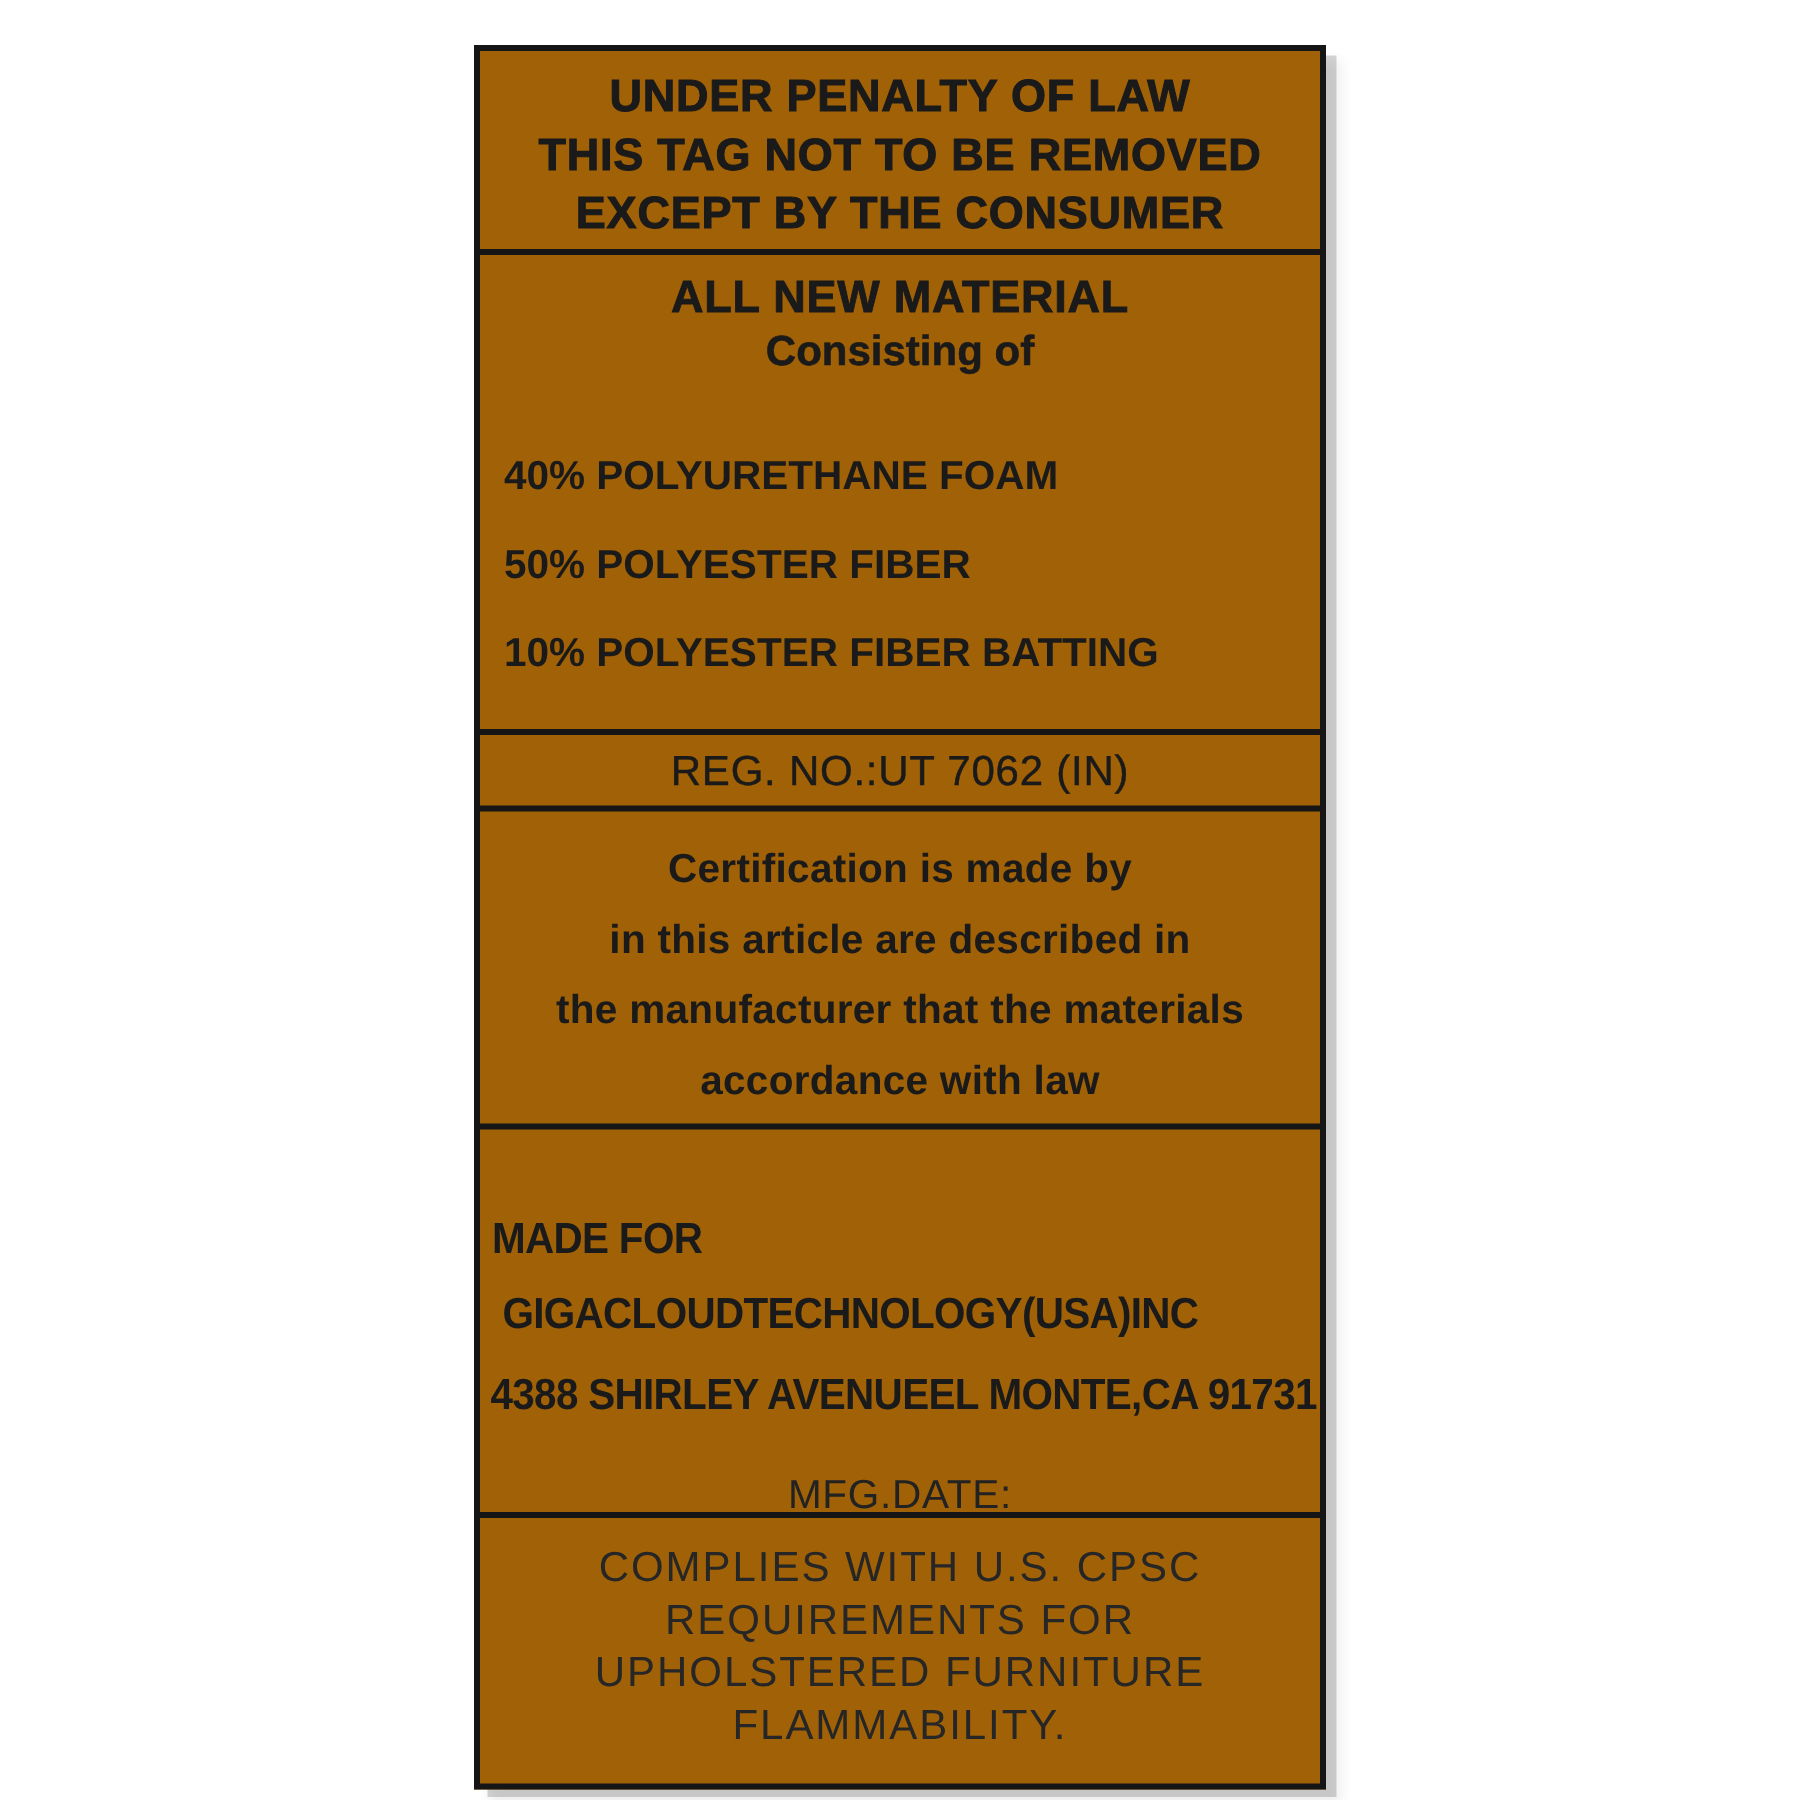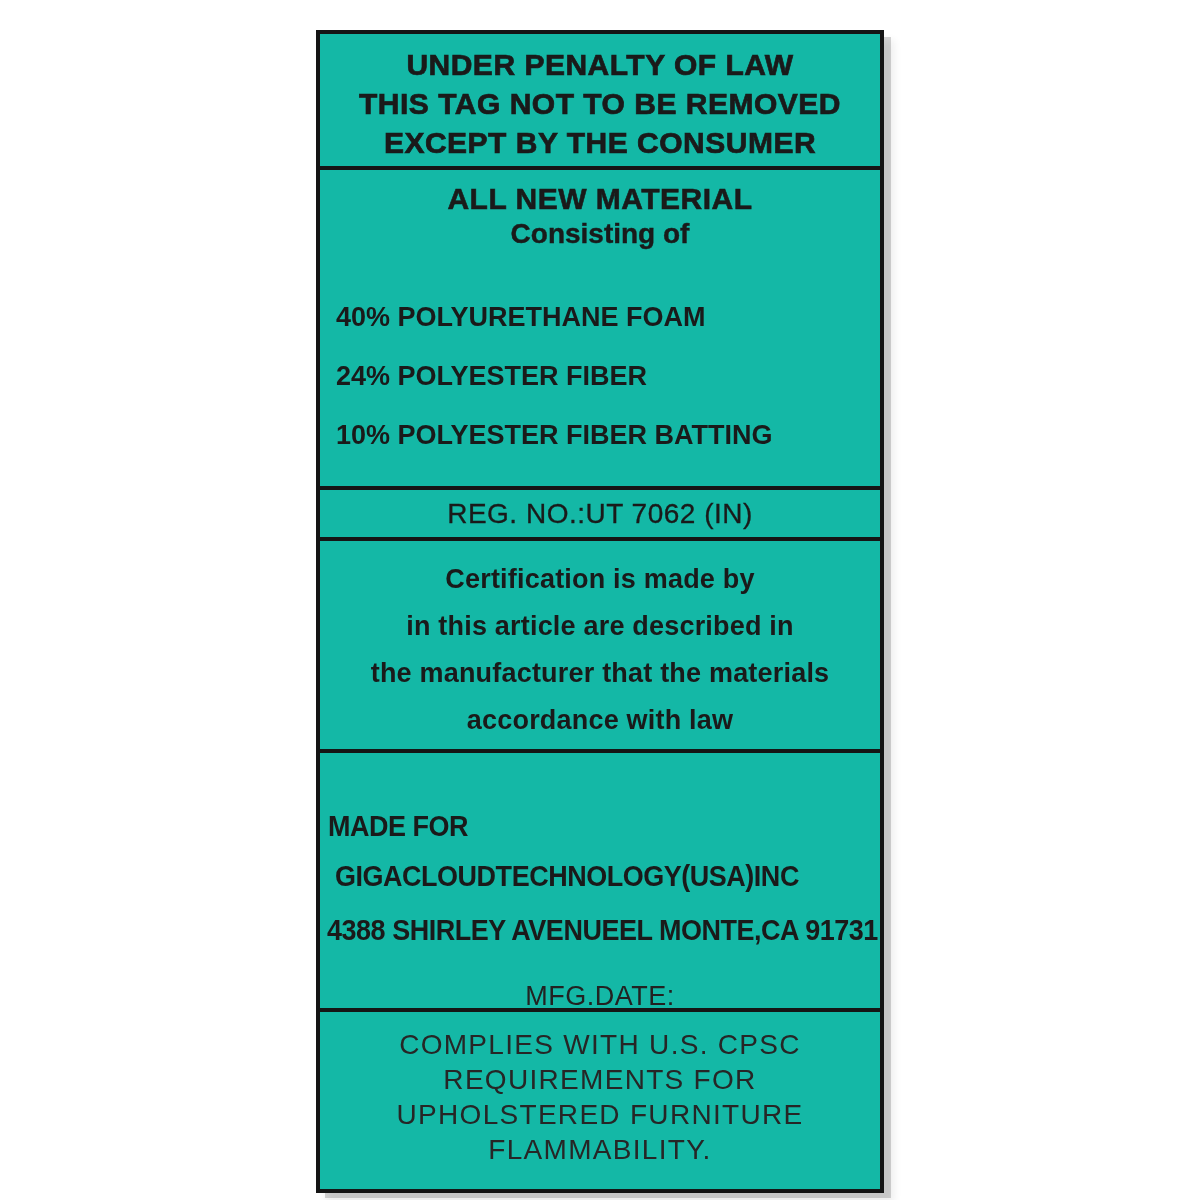--- a/index.html
+++ b/index.html
@@ -12,21 +12,21 @@
   }
   .page {
     position: relative;
     width: 1200px; height: 1200px;
     background: #ffffff;
   }
   .label-box {
     position: absolute;
     left: 316px; top: 30px;
     width: 568px; height: 1163px;
-    background: #14b8a6;
+    background: #a16207;
     border: 4px solid #151515;
     box-shadow: 8px 6px 0 -1px rgba(0,0,0,0.16), 10px 10px 8px rgba(0,0,0,0.07);
     display: flex;
     flex-direction: column;
     justify-content: space-between;
   }
   .sec { border-bottom: 4px solid #151515; overflow: hidden; }
   .sec:last-child { border-bottom: none; }
 
   
@@ -145,21 +145,21 @@
       <div class="line">UNDER PENALTY OF LAW</div>
       <div class="line">THIS TAG NOT TO BE REMOVED</div>
       <div class="line">EXCEPT BY THE CONSUMER</div>
     </div>
 
     <div class="sec sec-materials">
       <div class="mat-title">ALL NEW MATERIAL</div>
       <div class="mat-sub">Consisting of</div>
       <div class="mat-items">
         <div class="mat-item">40% POLYURETHANE FOAM</div>
-        <div class="mat-item">24% POLYESTER FIBER</div>
+        <div class="mat-item">50% POLYESTER FIBER</div>
         <div class="mat-item">10% POLYESTER FIBER BATTING</div>
       </div>
     </div>
 
     <div class="sec sec-regno">
       <div class="regno-text">REG. NO.:UT 7062 (IN)</div>
     </div>
 
     <div class="sec sec-cert">
       <div class="line">Certification is made by</div>

